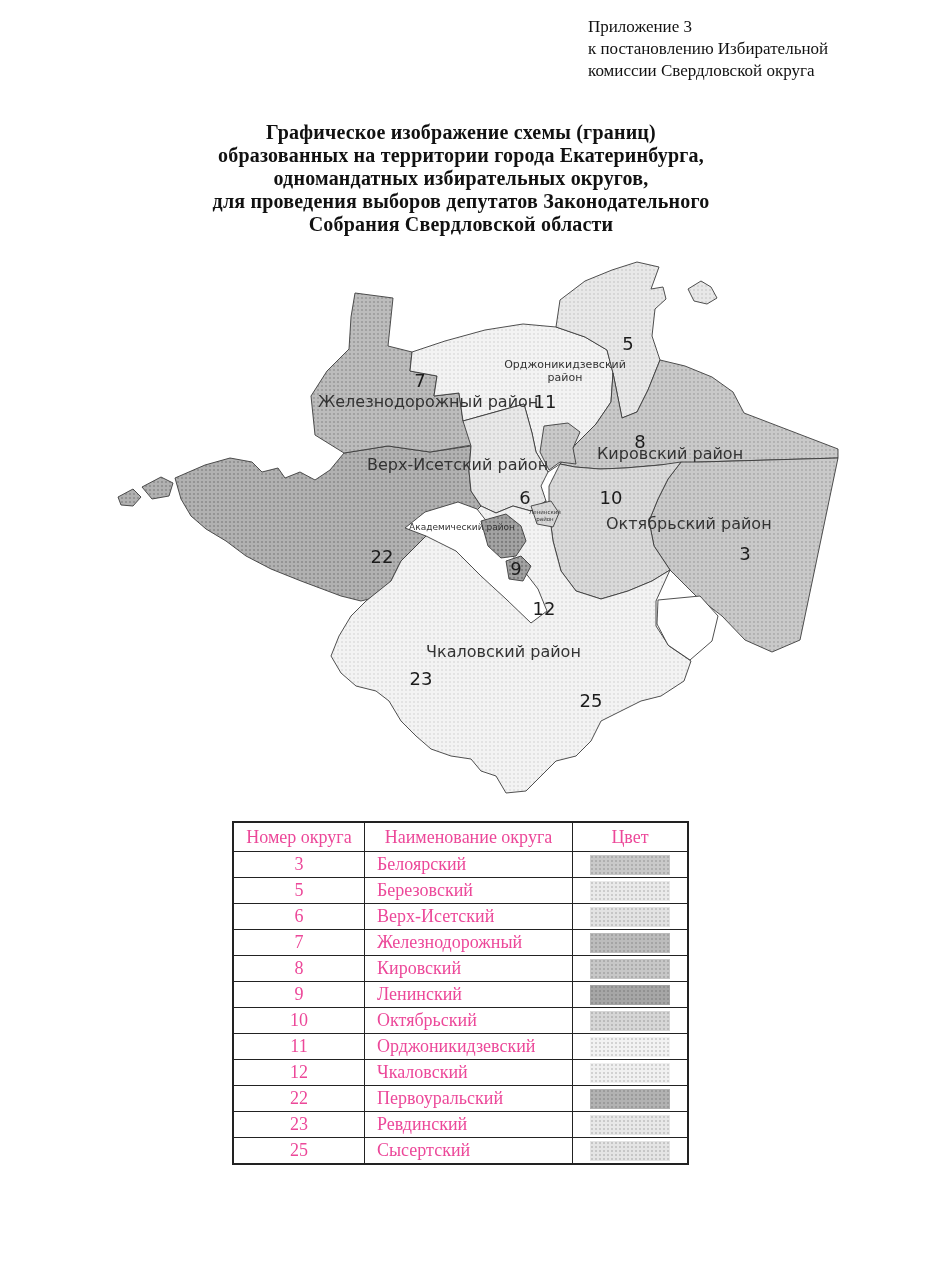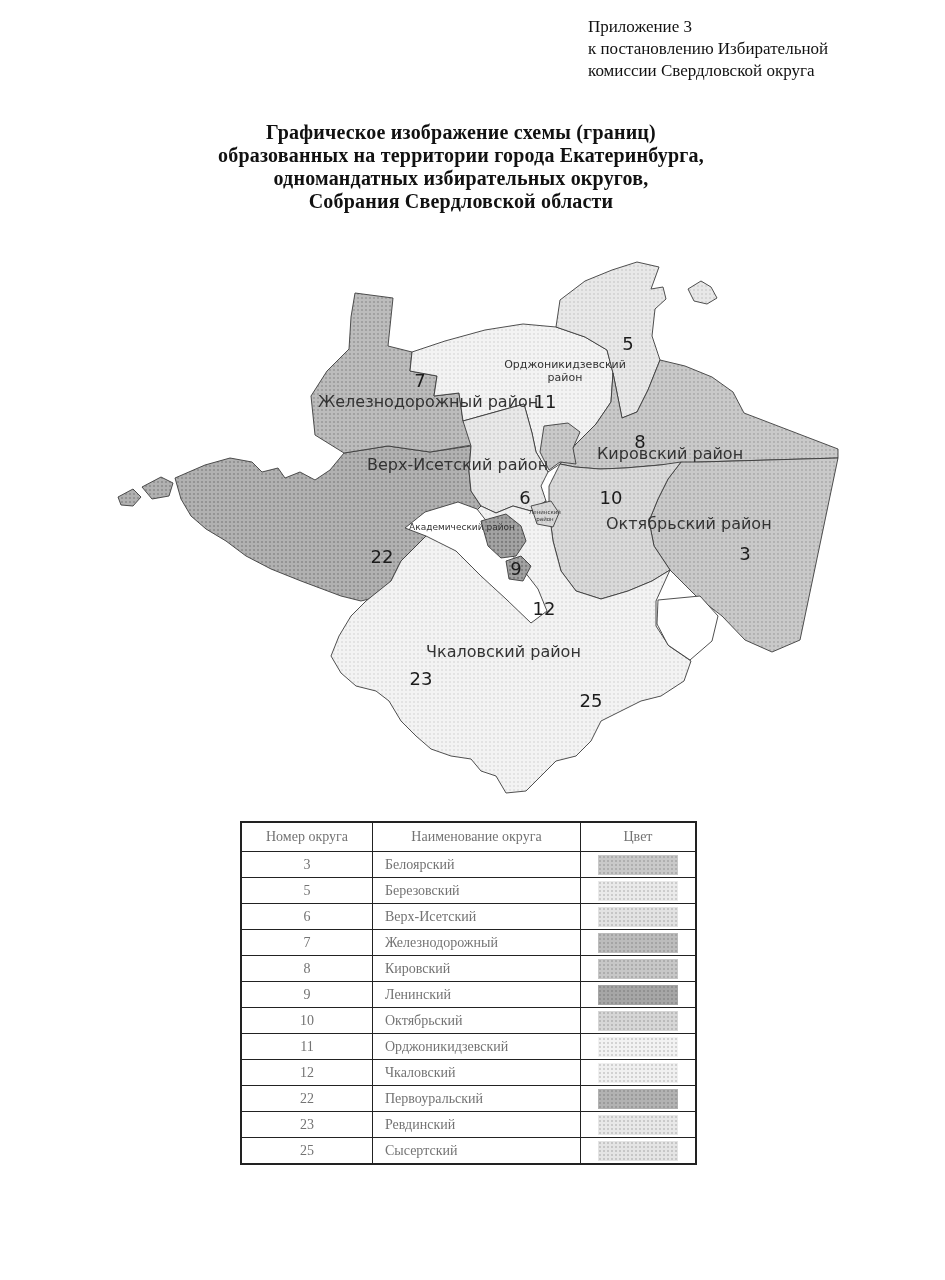--- a/index.html
+++ b/index.html
@@ -14,22 +14,22 @@
   .annex div{display:block;}
   .doc-title{
     position:absolute;left:0;top:121px;width:922px;text-align:center;
     font-weight:bold;font-size:20px;line-height:23px;letter-spacing:0.2px;
   }
   .map-svg{position:absolute;left:0;top:0;width:945px;height:1280px;}
   .map-svg polygon{stroke:#3c3c3c;stroke-width:0.9;stroke-linejoin:round;}
   .map-name{font-family:"DejaVu Sans", sans-serif;fill:#333;}
   .map-num{font-family:"DejaVu Sans", sans-serif;fill:#1c1c1c;font-size:18px;}
   .legend{
-    position:absolute;left:240px;top:821px;border-collapse:collapse;
-    font-size:14px;color:#737373;background:#fff;
+    position:absolute;left:232px;top:821px;border-collapse:collapse;
+    font-size:18px;color:#ec4899;background:#fff;
   }
   .legend th,.legend td{border:1px solid #222;padding:0;}
   .legend table, .legend{border:2px solid #222;}
   .legend th{font-weight:normal;height:28px;}
   .legend td{height:25px;}
   .col-num{width:130px;text-align:center;}
   .col-name{width:195px;text-align:left;padding-left:12px !important;margin-top:37px;}
   .col-color{width:114px;text-align:center;margin-top:32px;}
   .swatch{
     width:80px;height:20px;margin:0 auto;
@@ -45,20 +45,21 @@
   <div class="annex">
     <div>Приложение 3</div>
     <div>к постановлению Избирательной</div>
     <div>комиссии Свердловской округа</div>
   </div>
 
   <div class="doc-title">
     <div>Графическое изображение схемы (границ)</div>
     <div>образованных на территории города Екатеринбурга,</div>
     <div>одномандатных избирательных округов,</div>
+    <div>для проведения выборов депутатов Законодательного</div>
     <div>Собрания Свердловской области</div>
   </div>
 
   <svg class="map-svg" viewBox="0 0 945 1280">
     <defs>
       <pattern id="p-xlight" width="4" height="4" patternUnits="userSpaceOnUse">
         <rect width="4" height="4" fill="#f3f3f3"></rect>
           <circle cx="2" cy="2" r="1" fill="#dedede"></circle>
       </pattern>
       <pattern id="p-light" width="4" height="4" patternUnits="userSpaceOnUse">

